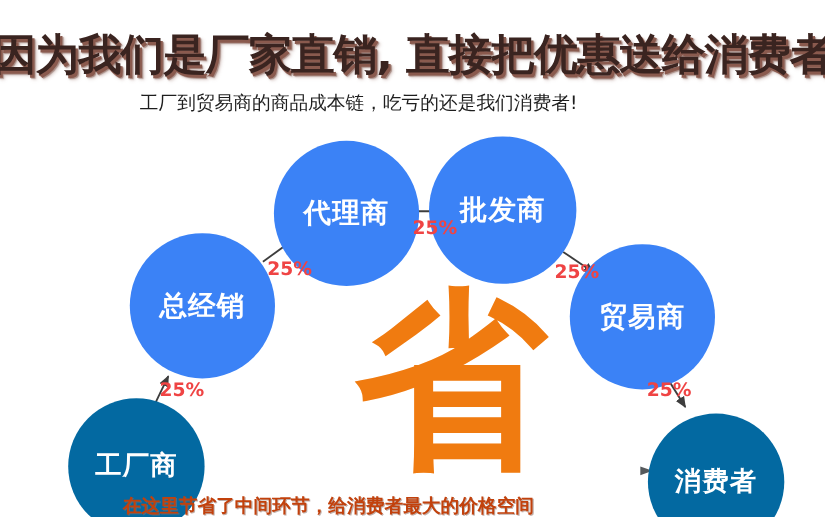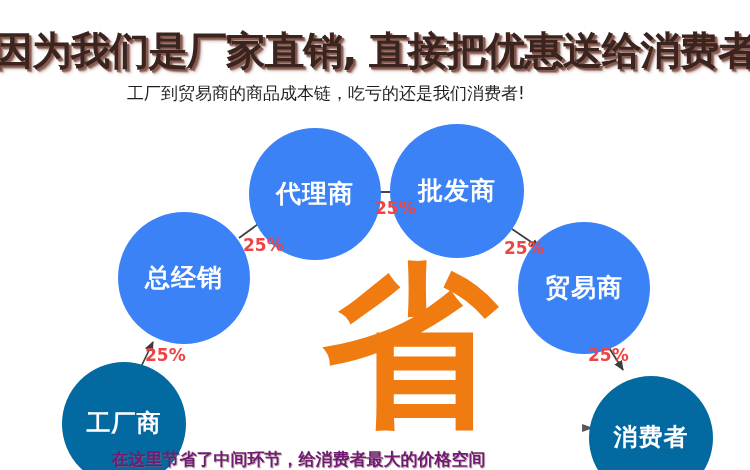--- a/index.html
+++ b/index.html
@@ -125,21 +125,21 @@
   .bottom-caption {
     position: absolute;
     left: 0;
     top: 428px;
     width: 597px;
     text-align: center;
     font-family: "DejaVu Sans", "Liberation Sans", sans-serif;
     font-weight: 700;
     font-size: 17px;
     letter-spacing: 0px;
-    color: #701a75;
+    color: #c2410c;
     white-space: nowrap;
     text-shadow: 1px 1px 0 rgba(140,110,100,0.55);
   }
 </style>
 </head>
 <body>
 
 <div id="canvas">
 
   <div class="headline">因为我们是厂家直销, 直接把优惠送给消费者</div>

